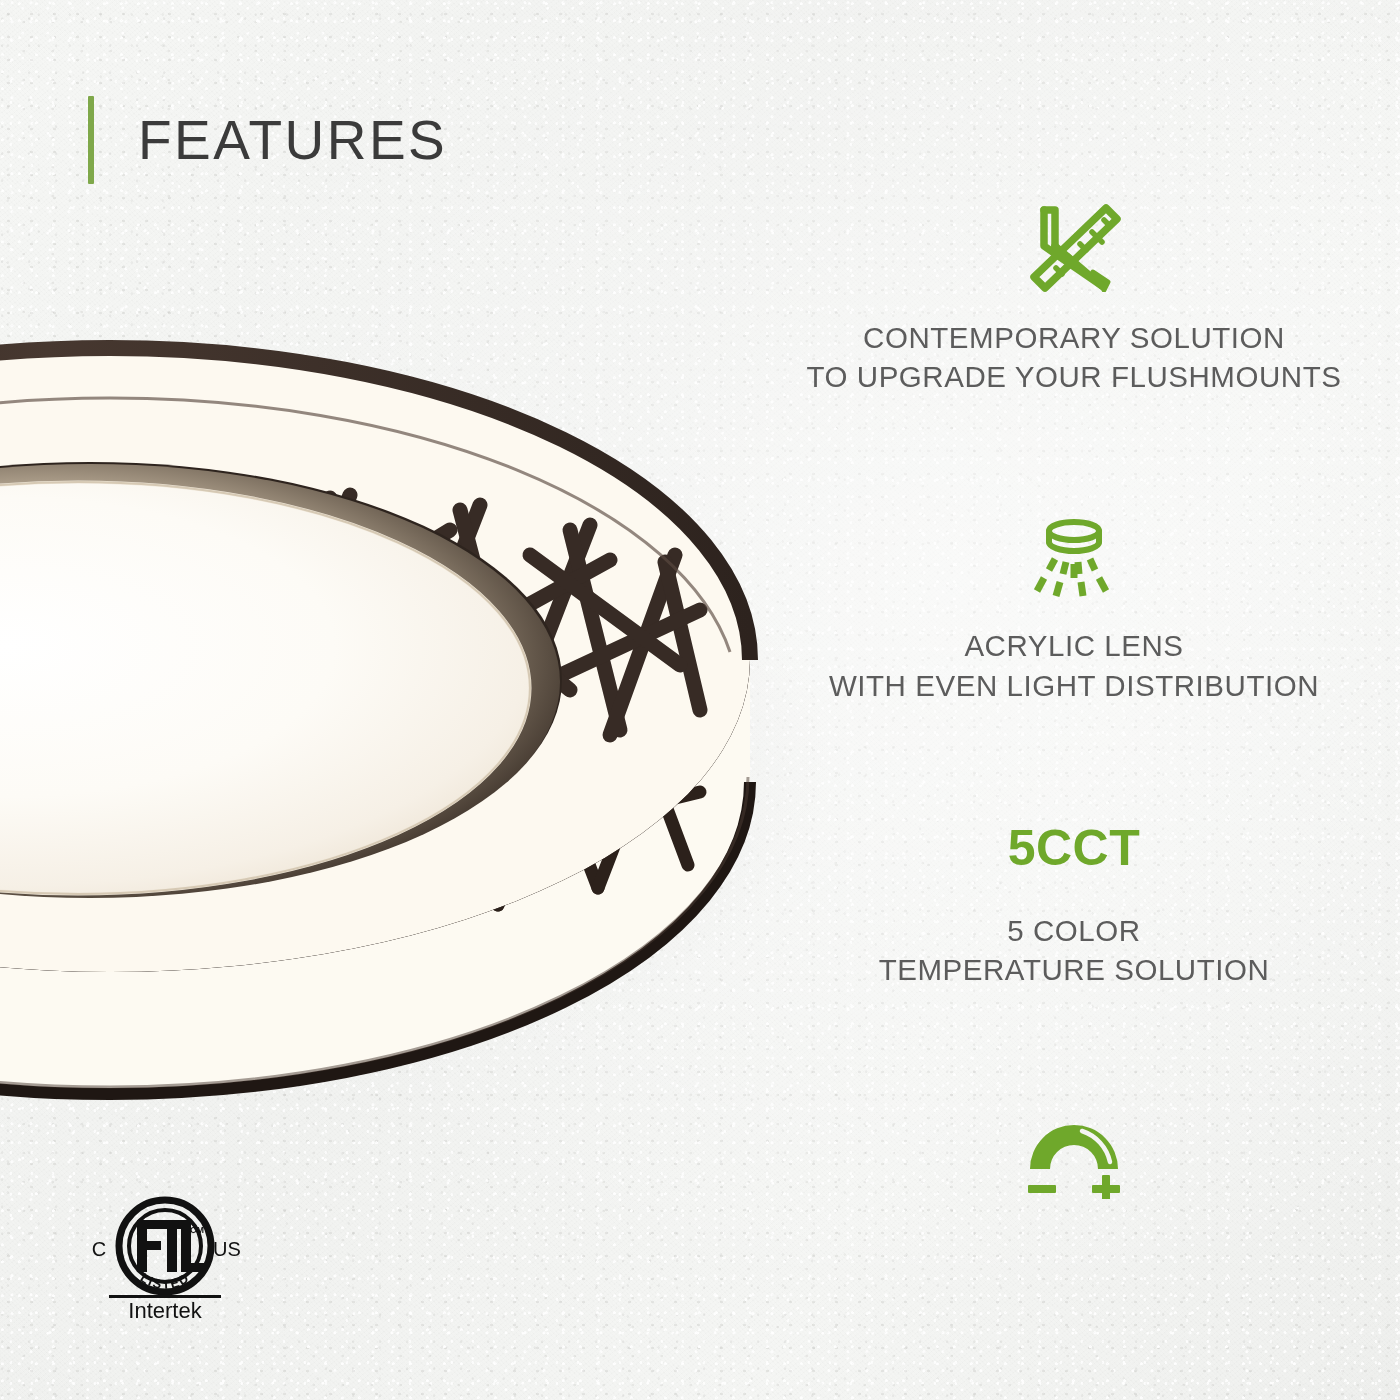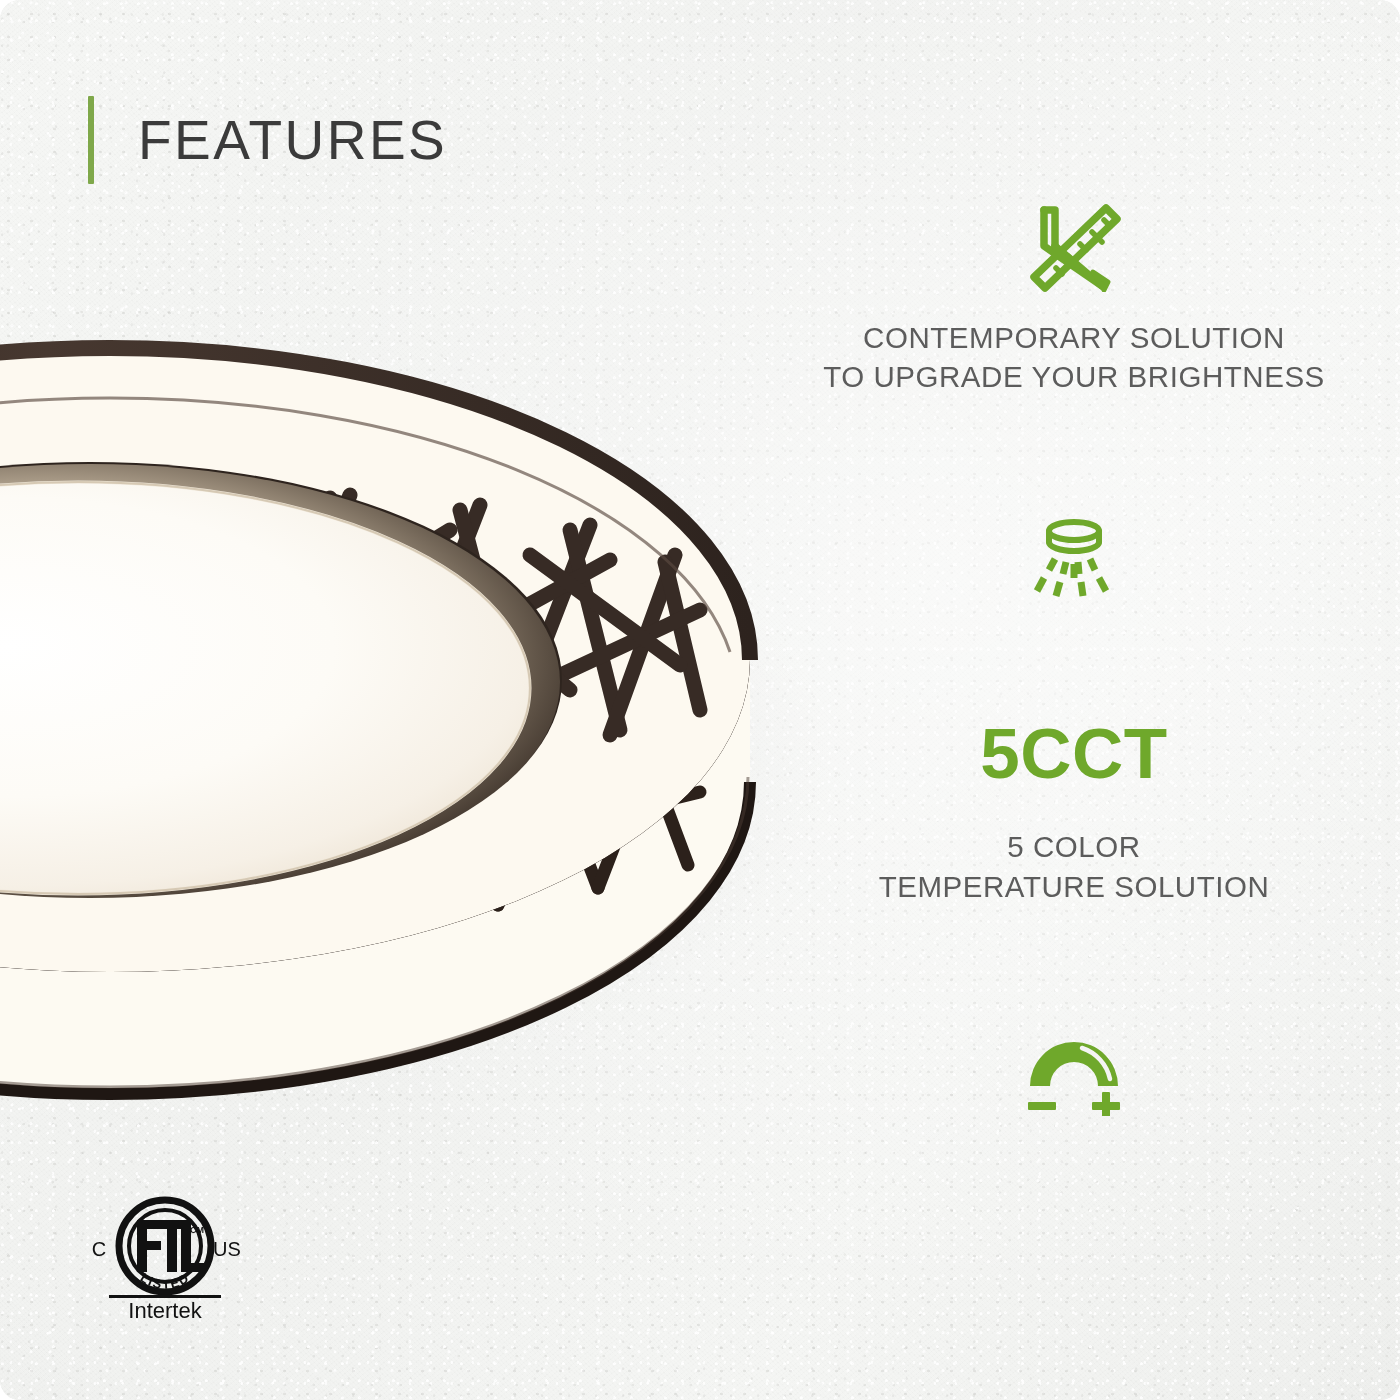--- a/index.html
+++ b/index.html
@@ -9,21 +9,20 @@
     width:1400px; height:1400px;
     overflow:hidden;
     font-family:"Liberation Sans", sans-serif;
   }
 
   #page {
     position:relative;
     width:1400px; height:1400px;
     background:#f4f4f3;
     overflow:hidden;
-    border-radius:20px;
   }
 
   
   .wall-texture {
     position:absolute; inset:0;
     background-color:#f3f4f2;
     background-image:
       radial-gradient(circle at 14% 22%, rgba(255,255,255,.95) 0 1.2px, rgba(0,0,0,0) 1.7px),
       radial-gradient(circle at 37% 61%, rgba(188,188,184,.30) 0 1.1px, rgba(0,0,0,0) 1.6px),
       radial-gradient(circle at 63% 15%, rgba(255,255,255,.9) 0 1.3px, rgba(0,0,0,0) 1.8px),
@@ -85,21 +84,21 @@
     margin-top:26px;
     font-size:29.5px;
     line-height:1.33;
     color:#5c5c5c;
     letter-spacing:.55px;
     font-weight:400;
   }
   .feature-text .line { display:block; white-space:nowrap;text-align:center; }
 
   .cct-headline {
-    font-size:71px;
+    font-size:50px;
     font-weight:700;
     letter-spacing:.5px;
     line-height:1;
   }
   .cct-sub { margin-top:38px; }
 
   
   .etl { position:absolute; left:85px; top:1196px; width:160px;text-align:right; }
   .etl svg { display:block; }
 
@@ -317,21 +316,21 @@
             <path d="M 82,20 L 88,26"></path>
             <path d="M 70,32 L 80,42"></path>
             <path d="M 58,44 L 64,50"></path>
             <path d="M 46,56 L 56,66"></path>
             <path d="M 34,68 L 40,74"></path>
           </g>
         </svg>
       </div>
       <div class="feature-text">
         <span class="line">CONTEMPORARY SOLUTION</span>
-        <span class="line">TO UPGRADE YOUR BRIGHTNESS</span>
+        <span class="line">TO UPGRADE YOUR FLUSHMOUNTS</span>
       </div>
     </div>
 
     <div class="sp1"></div>
 
     <div class="feature">
       <div class="feature-icon">
         <svg width="104" height="82" viewBox="0 0 104 82" aria-hidden="true">
           <g fill="none" stroke="#6fa82b" stroke-width="6" stroke-linecap="round">
 
@@ -347,20 +346,24 @@
             <path d="M 44,44 L 41,56"></path>
             <path d="M 38,64 L 34,78"></path>
             <path d="M 56,44 L 57,56"></path>
             <path d="M 59,64 L 61,78"></path>
             <path d="M 68,41 L 73,52"></path>
             <path d="M 77,60 L 84,73"></path>
             <path d="M 52,46 L 52,60"></path>
           </g>
         </svg>
       </div>
+      <div class="feature-text">
+        <span class="line">ACRYLIC LENS</span>
+        <span class="line">WITH EVEN LIGHT DISTRIBUTION</span>
+      </div>
     </div>
 
     <div class="sp2"></div>
 
     <div class="feature">
       <div class="cct-headline" style="color:#6fa82b;">5CCT</div>
       <div class="feature-text cct-sub">
         <span class="line">5 COLOR</span>
         <span class="line">TEMPERATURE SOLUTION</span>
       </div>

